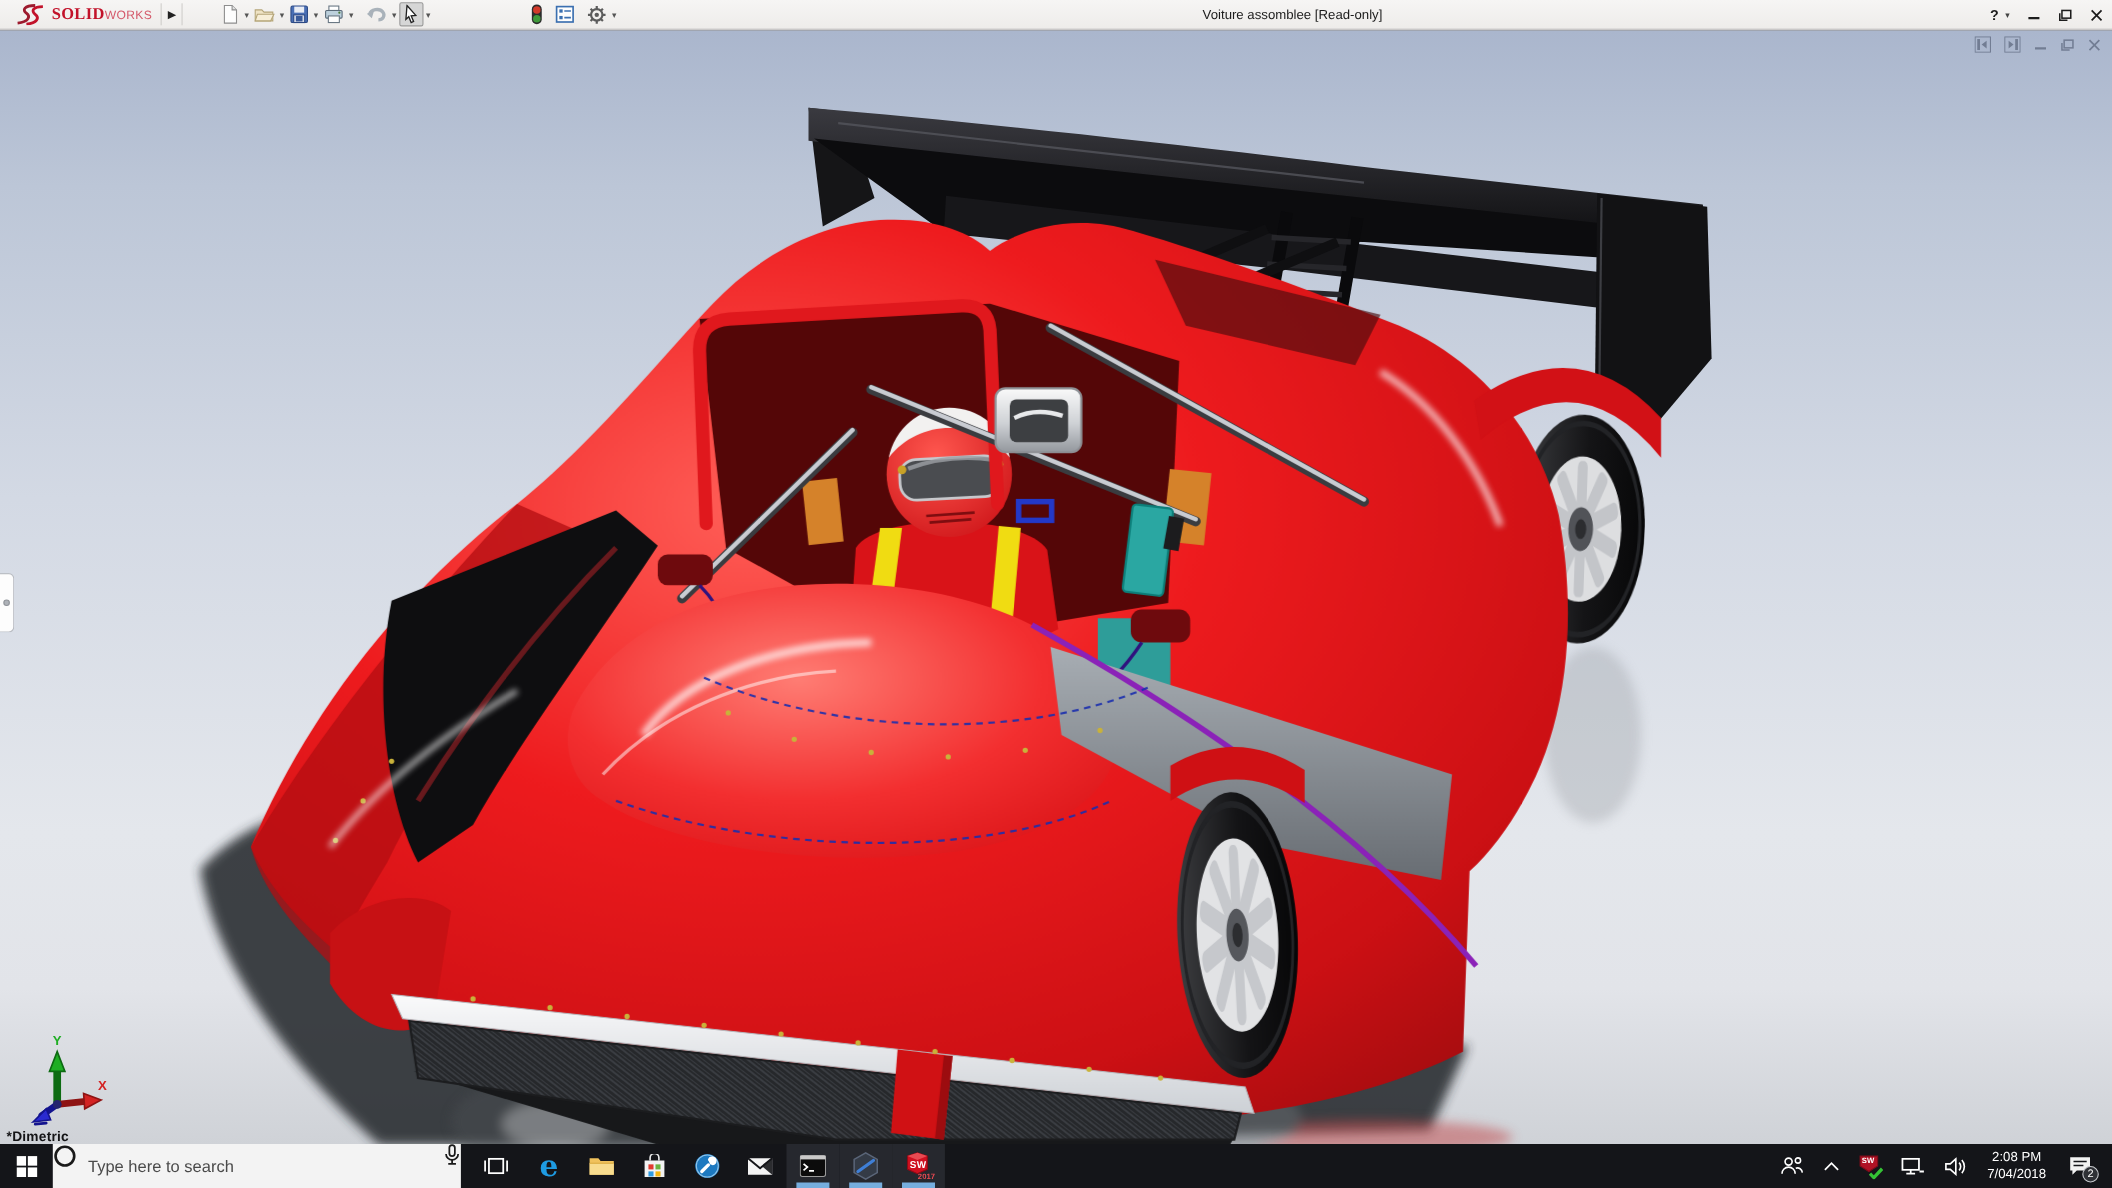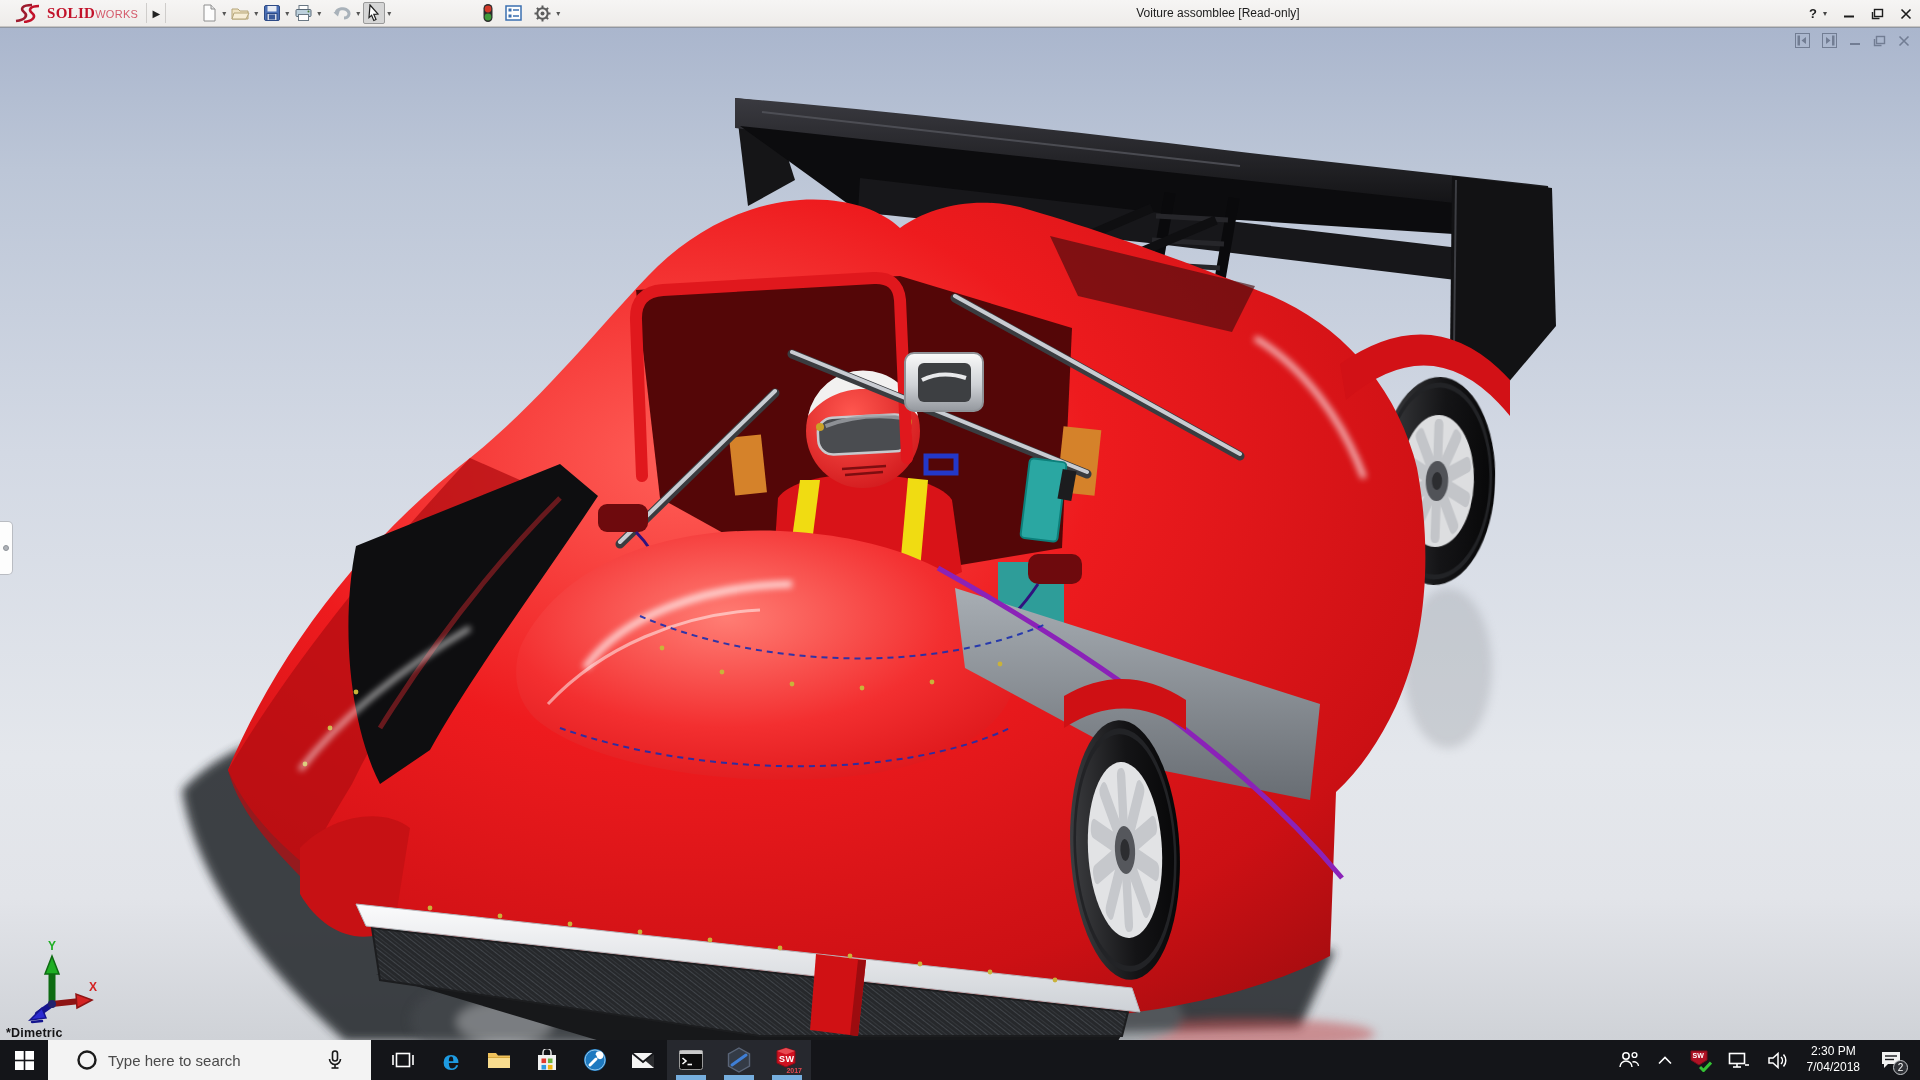--- a/index.html
+++ b/index.html
@@ -16,21 +16,21 @@
   .logo-works { font-size:11px; font-weight:400; color:#d4596a; letter-spacing:.3px; }
   .flyout { width:20px; height:20px; border-left:1px solid #cfcdcb; border-right:1px solid #cfcdcb;
     display:flex; align-items:center; justify-content:center; font-size:10px; color:#222; cursor:pointer; }
   .toolbar { display:flex; align-items:center; margin-left:32px; height:100%; }
   .tb-btn { display:flex; align-items:center; height:22px; padding:0 1px; border:1px solid transparent; border-radius:2px; }
   .tb-btn svg { display:block; }
   .tb-btn.selected { background:#d6d6d6; border-color:#9a9a9a; }
   .tb-caret { font-size:8px; color:#555; padding:0 3px 0 2px; }
   .tb-gap { width:86px; }
   .tb-sep { width:6px; }
-  .win-title { position:absolute; left:1218px; top:50%; transform:translate(-50%,-50%);
+  .win-title { position:absolute; left:1175px; top:50%; transform:translate(-50%,-50%);
     font-size:12px; color:#1b1b1b; white-space:nowrap; }
   .win-controls { position:absolute; right:8px; top:0; height:27px; display:flex; align-items:center; gap:16px; }
   .wc { color:#1c1c1c; font-size:13px; line-height:1; display:flex; align-items:center; cursor:pointer; }
   .wc svg { display:block; }
   .wc-caret { font-size:8px; color:#444; margin-left:-10px; }
 
   
   .viewport { position:absolute; top:27px; left:0; width:1920px; height:1013px;
     background:linear-gradient(180deg,#aab6cd 0%, #bcc6d7 14%, #d3d9e4 42%, #e4e7ec 72%, #e2e4e9 86%, #cfd2d7 100%);
     border-top:1px solid #8f96a2; overflow:hidden; }
@@ -40,21 +40,21 @@
   .feature-tab { position:absolute; left:0; top:493px; width:13px; height:54px; background:#fdfdfd;
     border:1px solid #b9bcc2; border-left:none; border-radius:0 5px 5px 0; display:flex; align-items:center; justify-content:center; cursor:pointer; }
   .feature-tab .dot { width:6px; height:6px; border-radius:50%; background:#aeb2b8; border:1px solid #8f9399; }
   .triad { position:absolute; left:12px; bottom:16px; }
   .view-label { position:absolute; left:6px; bottom:0px; font-size:12.5px; font-weight:700; color:#141416; letter-spacing:.2px; }
 
   
   .taskbar { position:absolute; bottom:0; left:0; width:1920px; height:40px; background:#141519;
     display:flex; align-items:stretch; z-index:40; }
   .tb-start { width:48px; display:flex; align-items:center; justify-content:center; cursor:pointer; }
-  .tb-search { width:323px; background:#f3f3f3; display:flex; align-items:center; gap:10px; padding:0 28px; cursor:text; }
+  .tb-search { width:371px; background:#f3f3f3; display:flex; gap:10px; padding:0 0; cursor:text; }
   .tb-search input { flex:1; border:none; outline:none; background:transparent; font-size:15px; color:#3a3a3a;
     font-family:"Liberation Sans",sans-serif; }
   .tb-search input::placeholder { color:#4a4a4a; }
   .tb-icons { display:flex; align-items:stretch; margin-left:8px; }
   .app-btn { position:relative; width:48px; display:flex; align-items:center; justify-content:center; cursor:pointer; }
   .app-btn.running { background:#26282e; }
   .app-btn.running::after { content:""; position:absolute; bottom:0; left:9px; width:30px; height:5px; background:#76aede; }
   .tray { margin-left:auto; display:flex; align-items:center; gap:0; }
   .tray-btn { height:40px; display:flex; align-items:center; justify-content:center; padding:0 9px; cursor:pointer; color:#fff; }
   .clock { text-align:center; font-size:12px; color:#fff; line-height:1.3; padding:0 10px; cursor:default; }
@@ -613,21 +613,21 @@
             <path d="M17,13 h4" stroke="#fff" stroke-width="1.6"></path>
           </svg>
       </div>
       <div class="tray-btn">
         <svg width="20" height="17" viewBox="0 0 20 17">
             <path d="M1,6 L5,6 L10,1.5 L10,15.5 L5,11 L1,11 Z" fill="none" stroke="#fff" stroke-width="1.5"></path>
             <path d="M13,5 a5,5 0 0 1 0,7 M15.5,2.5 a9,9 0 0 1 0,12" fill="none" stroke="#fff" stroke-width="1.5"></path>
           </svg>
       </div>
       <div class="clock">
-        <div>2:30 PM</div>
+        <div>2:08 PM</div>
         <div>7/04/2018</div>
       </div>
       <div class="tray-btn notif">
         <svg width="22" height="20" viewBox="0 0 22 20">
             <path d="M2,2 L20,2 L20,14 L8,14 L4,18 L4,14 L2,14 Z" fill="#f2f2f2"></path>
             <line x1="5" y1="6" x2="17" y2="6" stroke="#15161a" stroke-width="1.4"></line>
             <line x1="5" y1="9.5" x2="14" y2="9.5" stroke="#15161a" stroke-width="1.4"></line>
           </svg>
         <span class="badge">2</span>
       </div>

